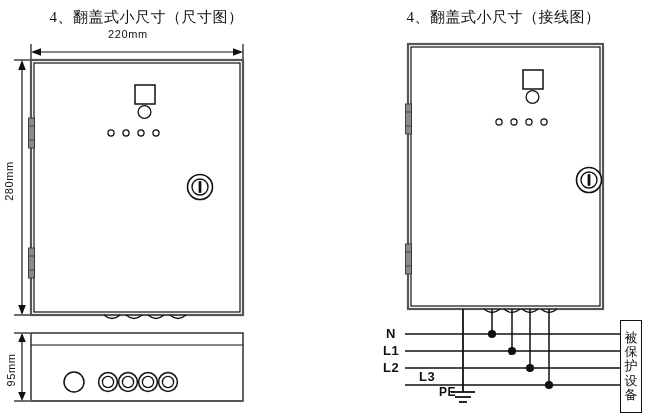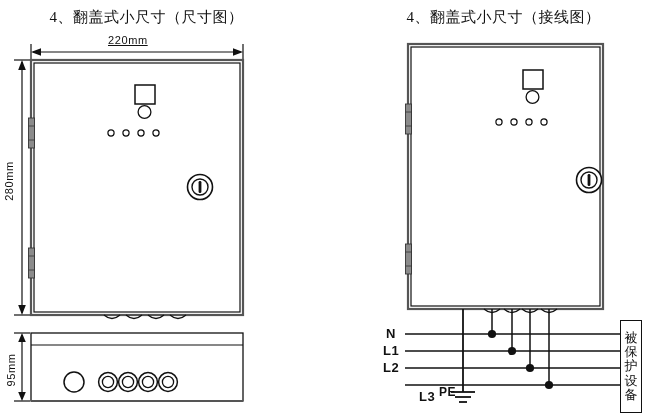--- a/index.html
+++ b/index.html
@@ -53,22 +53,21 @@
   .dim-text {
     position: absolute;
     font-family: "Liberation Sans", sans-serif;
     font-size: 11px;
     letter-spacing: 0.6px;
     color: #111;
     white-space: nowrap;
   }
   #dim-220 {
     left: 108px;
-    top: 34px;
-    text-decoration: underline;
+    top: 28px;
   }
   #dim-280 {
     left: -11px;
     top: 175px;
     transform: rotate(-90deg);
     transform-origin: center center;
   }
   #dim-95 {
     left: -5px;
     top: 364px;
@@ -81,21 +80,21 @@
     font-family: "Liberation Sans", sans-serif;
     font-size: 13px;
     font-weight: 600;
     letter-spacing: 0.5px;
     color: #111;
     line-height: 1;
   }
   #label-n  { left: 57px; top: 327px; }
   #label-l1 { left: 54px; top: 344px; }
   #label-l2 { left: 54px; top: 361px; text-align: right; }
-  #label-l3 { left: 54px; top: 390px; padding-left: 36px; }
+  #label-l3 { left: 54px; top: 370px; padding-left: 36px; }
   #label-pe { left: 110px; top: 386px; font-size: 12px; }
 
   #equip-box {
     position: absolute;
     left: 291px;
     top: 320px;
     width: 22px;
     height: 93px;
     border: 1.6px solid #111;
     background: #fff;

